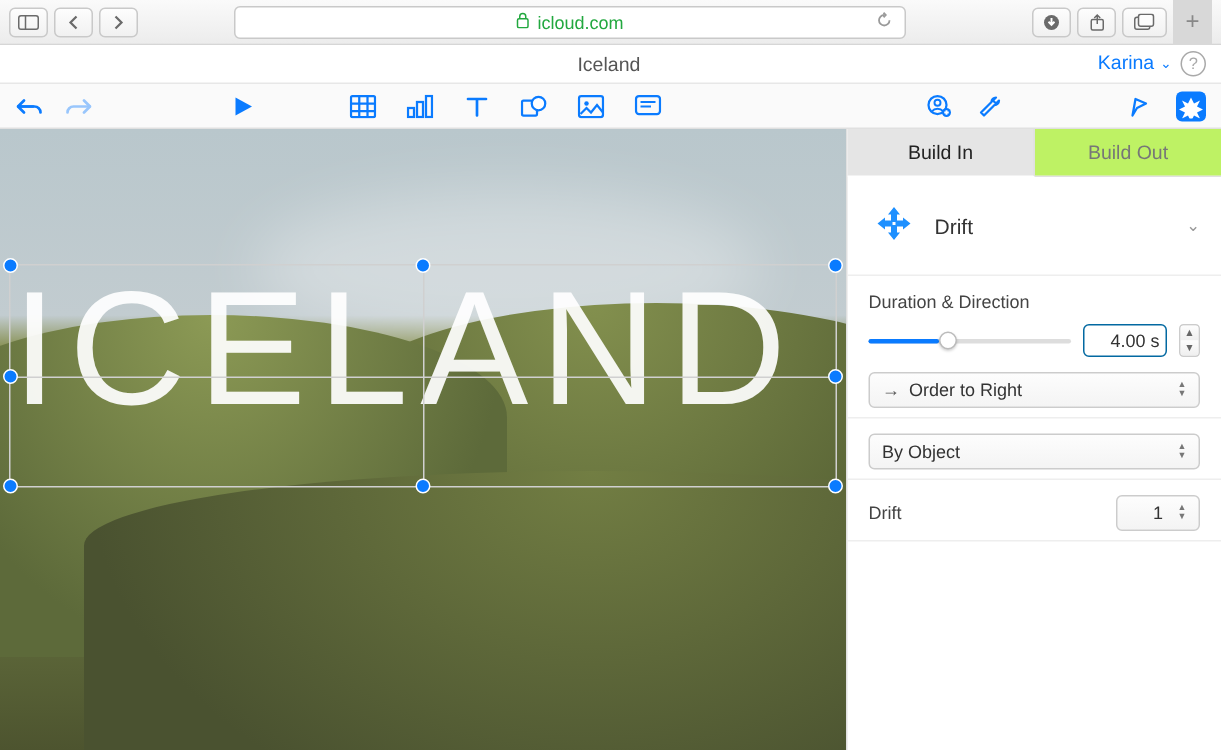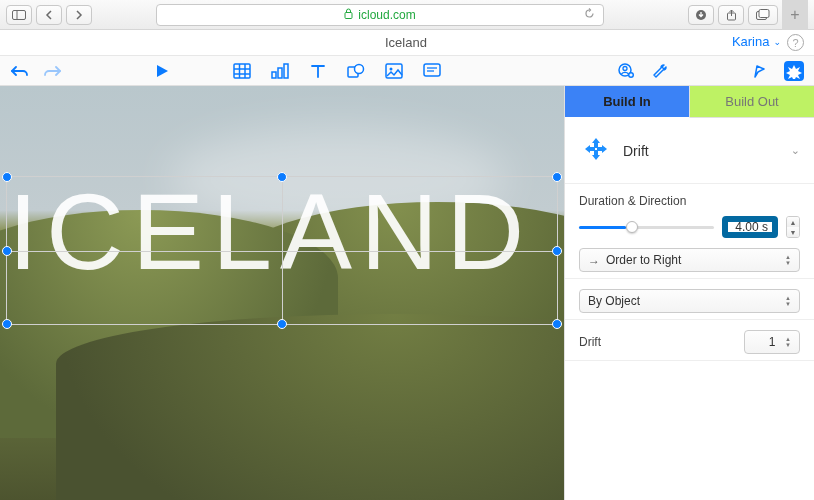--- a/index.html
+++ b/index.html
@@ -40,35 +40,35 @@
 .selbox { position: absolute; top: 92px; left: 8px; right: 8px; height: 145px; }
 .selbox .bigtext { color: rgba(255,255,255,.92); font-weight: 500; font-size: 108px; letter-spacing: 8px; line-height: 1; text-align: left; font-family: "Helvetica Neue", Arial, sans-serif; white-space: nowrap; }
 .sel-line { position: absolute; background: #d0d0d0; }
 .sel-line.h { height: 1px; left: 0; right: 0; }
 .sel-line.v { width: 1px; top: 0; bottom: 0; }
 .handle { position: absolute; width: 10px; height: 10px; background: #0a7bff; border: 1.5px solid #fff; border-radius: 50%; }
 
 .inspector { width: 250px; background: #fff; border-left: 1px solid #e0e0e0; display: flex; flex-direction: column; }
 .insp-tabs { display: flex; height: 32px; border-bottom: 1px solid #e0e0e0; background: #f7f7f7; }
 .insp-tab { flex: 1; display: flex; align-items: center; justify-content: center; font-size: 13px; color: #777; background: #bef264; border-right: 1px solid #e0e0e0; }
-.insp-tab.active { background: #3b82f6; color: #222; font-weight: 700; border-bottom: 1px solid #fff; margin-bottom: -1px; }
+.insp-tab.active { background: #e5e5e5; color: #222; font-weight: 400; border-bottom: 1px solid #fff; margin-bottom: -1px; }
 .insp-tab:last-child { border-right: none; }
 
 .effect-row { display: flex; align-items: center; padding: 14px 14px; gap: 10px; border-bottom: 1px solid #eee; }
 .effect-label { font-weight: 400; font-size: 14px; flex: 1; }
 .chev { color: #999; font-size: 11px; }
 
 .section { padding: 10px 14px 6px; border-bottom: 1px solid #eee; }
 .sec-label { font-size: 12px; color: #444; margin-bottom: 8px; }
 .slider-row { display: flex; align-items: center; gap: 8px; margin-bottom: 10px; }
 .slider { flex: 1; height: 14px; position: relative; }
 .slider-track { position: absolute; top: 6px; left: 0; right: 0; height: 3px; background: #ddd; border-radius: 2px; }
 .slider-fill { position: absolute; top: 6px; left: 0; height: 3px; background: #0a7bff; border-radius: 2px; width: 35%; }
 .slider-thumb { position: absolute; top: 1px; left: 35%; width: 12px; height: 12px; background: #fff; border: 1px solid #bbb; border-radius: 50%; box-shadow: 0 1px 2px rgba(0,0,0,.2); }
-.numfield { width: 56px; height: 22px; border: 6px solid #0369a1; border-radius: 4px; font-size: 12px; display: flex; align-items: center; justify-content: flex-end; padding-right: 4px; background: #fff; color: #333; }
+.numfield { width: 56px; height: 22px; border: 1px solid #0369a1; border-radius: 4px; font-size: 12px; display: flex; align-items: center; justify-content: flex-end; padding-right: 4px; background: #fff; color: #333; }
 .stepper { width: 14px; height: 22px; display: flex; flex-direction: column; border: 1px solid #ccc; border-radius: 3px; overflow: hidden; }
 .stepper div { flex: 1; display: flex; align-items: center; justify-content: center; font-size: 7px; color: #666; background: linear-gradient(#fdfdfd,#efefef); }
 
 .dropdown { height: 24px; border: 1px solid #ccc; border-radius: 4px; background: linear-gradient(#fdfdfd,#f4f4f4); display: flex; align-items: center; padding: 0 8px; font-size: 12px; color: #333; position: relative; }
 .dropdown .arrow { position: absolute; right: 6px; width: 10px; display: flex; flex-direction: column; font-size: 6px; color: #777; line-height: 6px; align-items: center; }
 .order-row { display: flex; align-items: center; justify-content: space-between; }
 .order-row .dropdown { width: 56px; justify-content: center; }
 .dir-arrow { margin-right: 6px; font-size: 12px; color: #555; }
 </style>
 </head>

